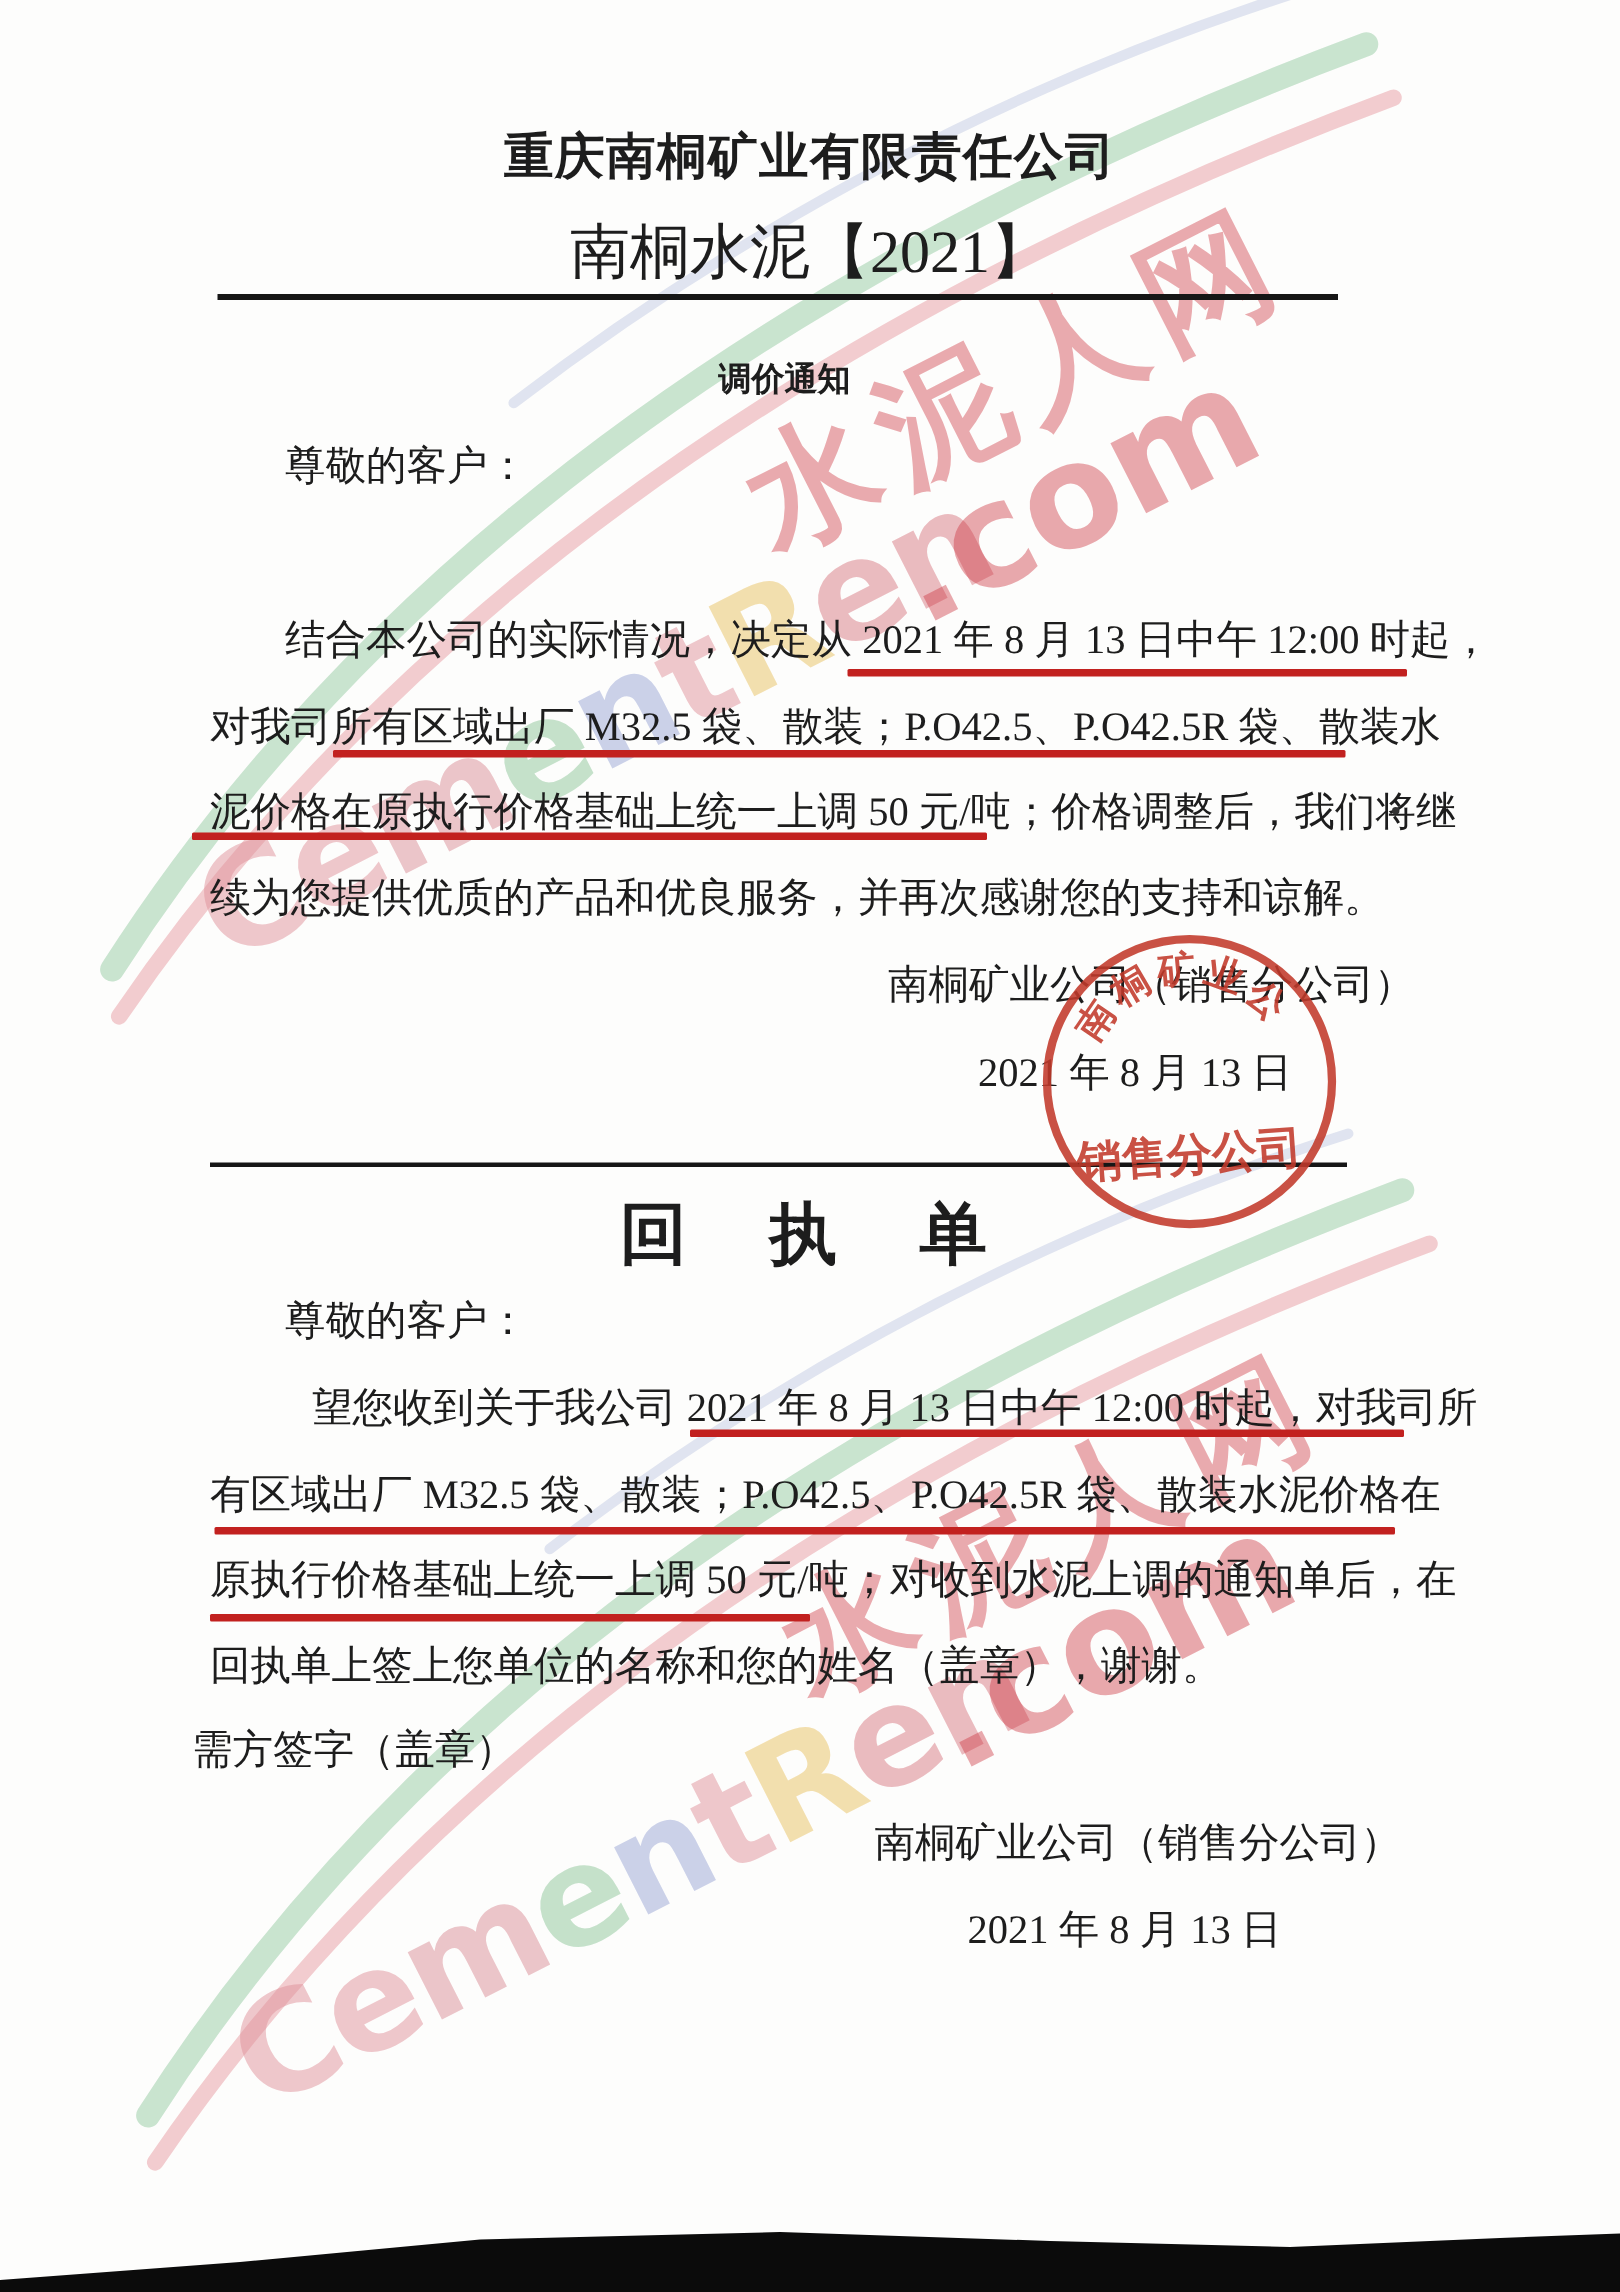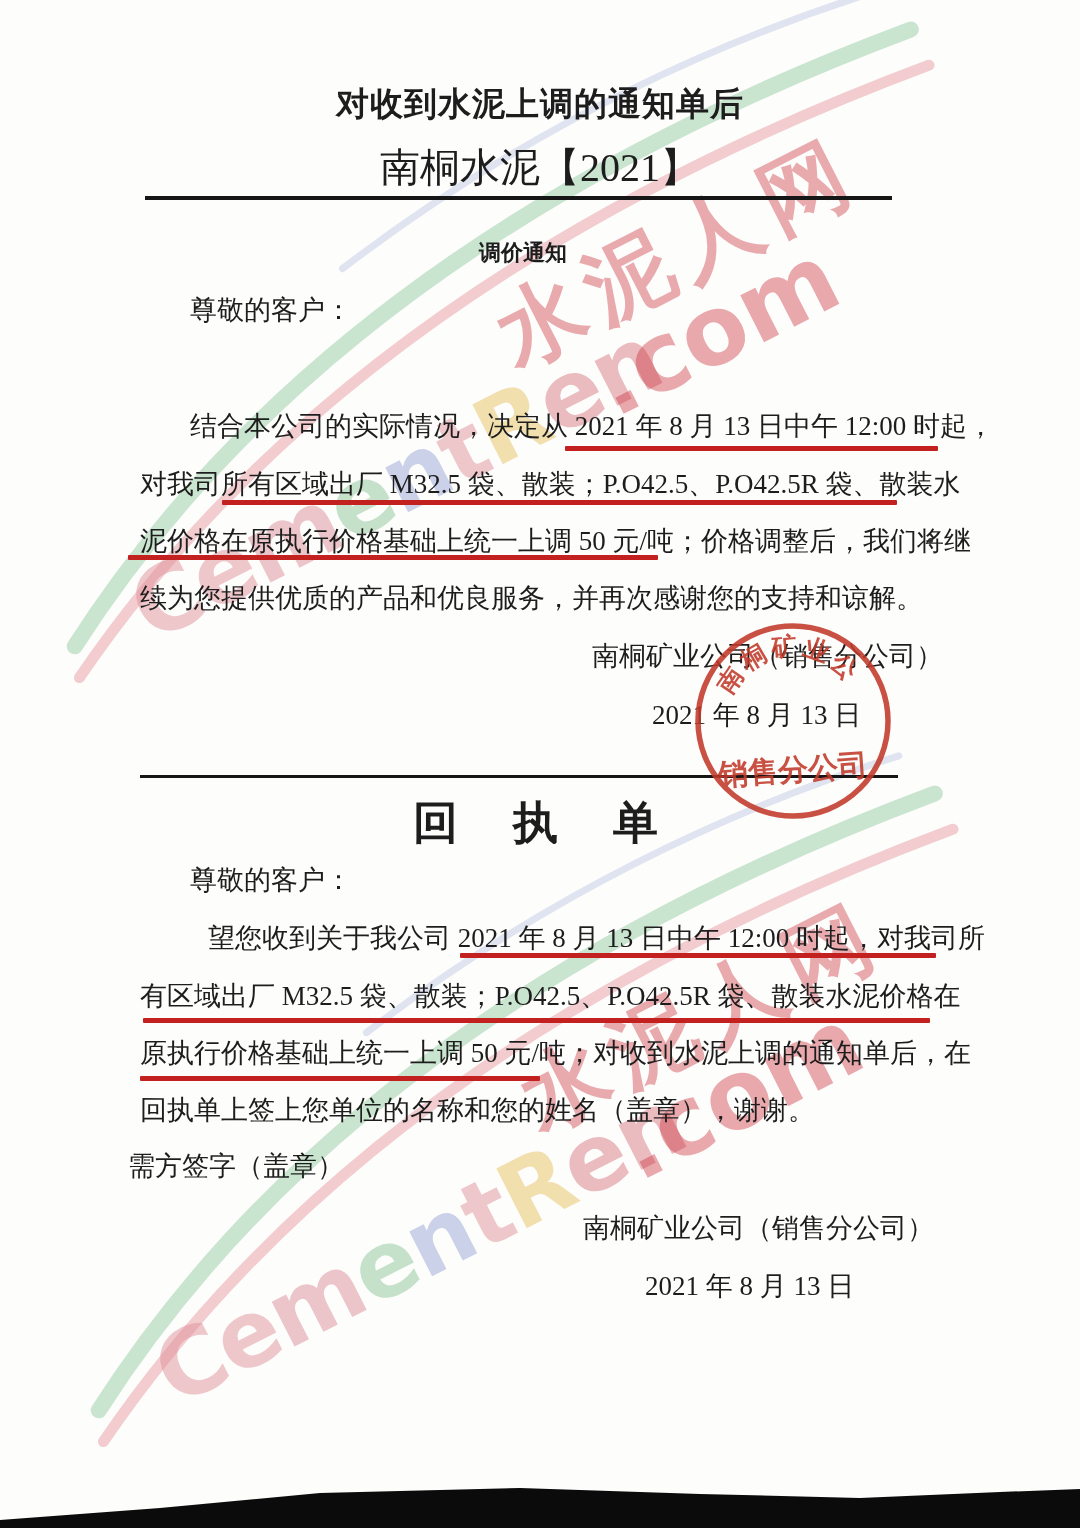--- a/index.html
+++ b/index.html
@@ -68,21 +68,21 @@
         <path d="M 20 285 Q 430 45 1045 115" fill="none" stroke-width="16" stroke-linecap="round" opacity="0.40" stroke="#7bbf8c"></path>
         <path d="M 10 315 Q 430 85 1045 155" fill="none" stroke-width="11" stroke-linecap="round" opacity="0.32" stroke="#dd6670"></path>
         <path d="M 430 70 Q 730 15 1030 65" fill="none" stroke-width="7" stroke-linecap="round" opacity="0.28" stroke="#98a4cf"></path>
       </svg>
       <div class="wm-brand"><span style="color: rgb(224, 146, 155);">C</span><span style="color: rgb(224, 146, 155);">e</span><span style="color: rgb(218, 142, 151);">m</span><span style="color: rgb(142, 198, 154);">e</span><span style="color: rgb(154, 166, 214);">n</span><span style="color: rgb(224, 146, 155);">t</span><span style="color: rgb(233, 194, 99);">R</span><span style="color: rgb(217, 123, 132);">e</span><span style="color: rgb(217, 123, 132);">n</span></div>
       <div class="wm-cn">水泥人网</div>
       <div class="wm-com">.com</div>
     </div>
   </div>
 
-  <div class="abs doc-title" style="top:82px;">对收到水泥上调的通知单后</div>
+  <div class="abs doc-title" style="top:82px;">重庆南桐矿业有限责任公司</div>
   <div class="abs doc-no" style="top:140px;">南桐水泥【2021】</div>
   <div class="rule" style="left:145px; top:196px; width:747px; height:4px;"></div>
 
   <div class="abs sec-title" style="left:479px; top:238px;">调价通知</div>
   <div class="abs body-line" style="left:190px; top:292px;">尊敬的客户：</div>
   <div class="abs body-line" style="left:190px; top:408px;">结合本公司的实际情况，决定从 2021 年 8 月 13 日中午 12:00 时起，</div>
   <div class="abs body-line" style="left:140px; top:466px;text-align:center;">对我司所有区域出厂 M32.5 袋、散装；P.O42.5、P.O42.5R 袋、散装水</div>
   <div class="abs body-line" style="left:140px; top:523px;">泥价格在原执行价格基础上统一上调 50 元/吨；价格调整后，我们将继</div>
   <div class="abs body-line" style="left:140px; top:580px;">续为您提供优质的产品和优良服务，并再次感谢您的支持和谅解。</div>
   <div class="abs body-line" style="left:592px; top:638px;">南桐矿业公司（销售分公司）</div>

